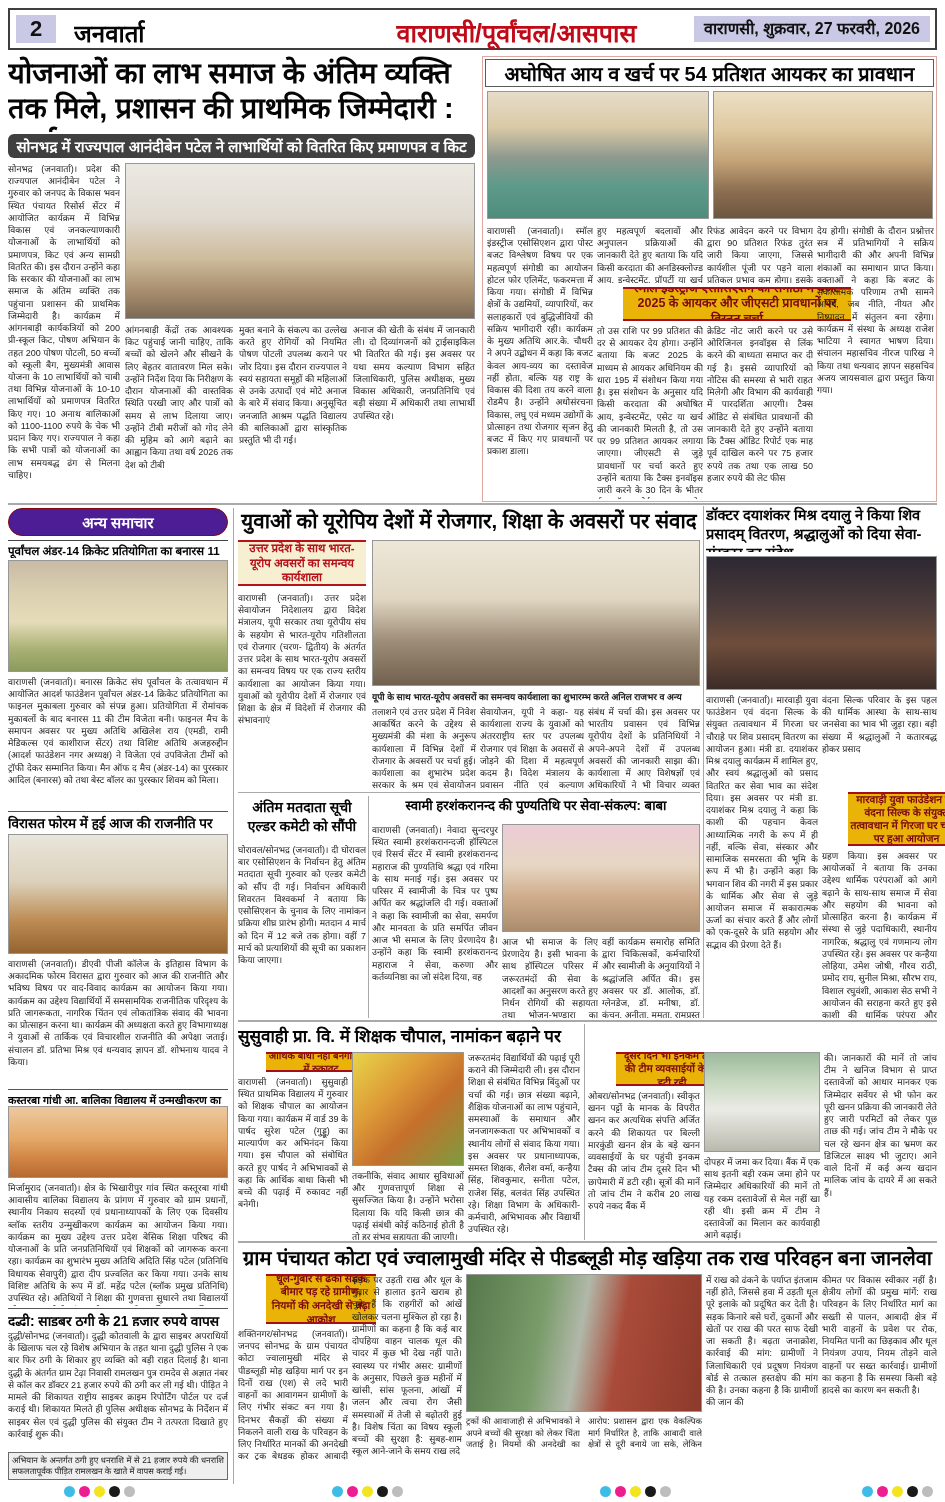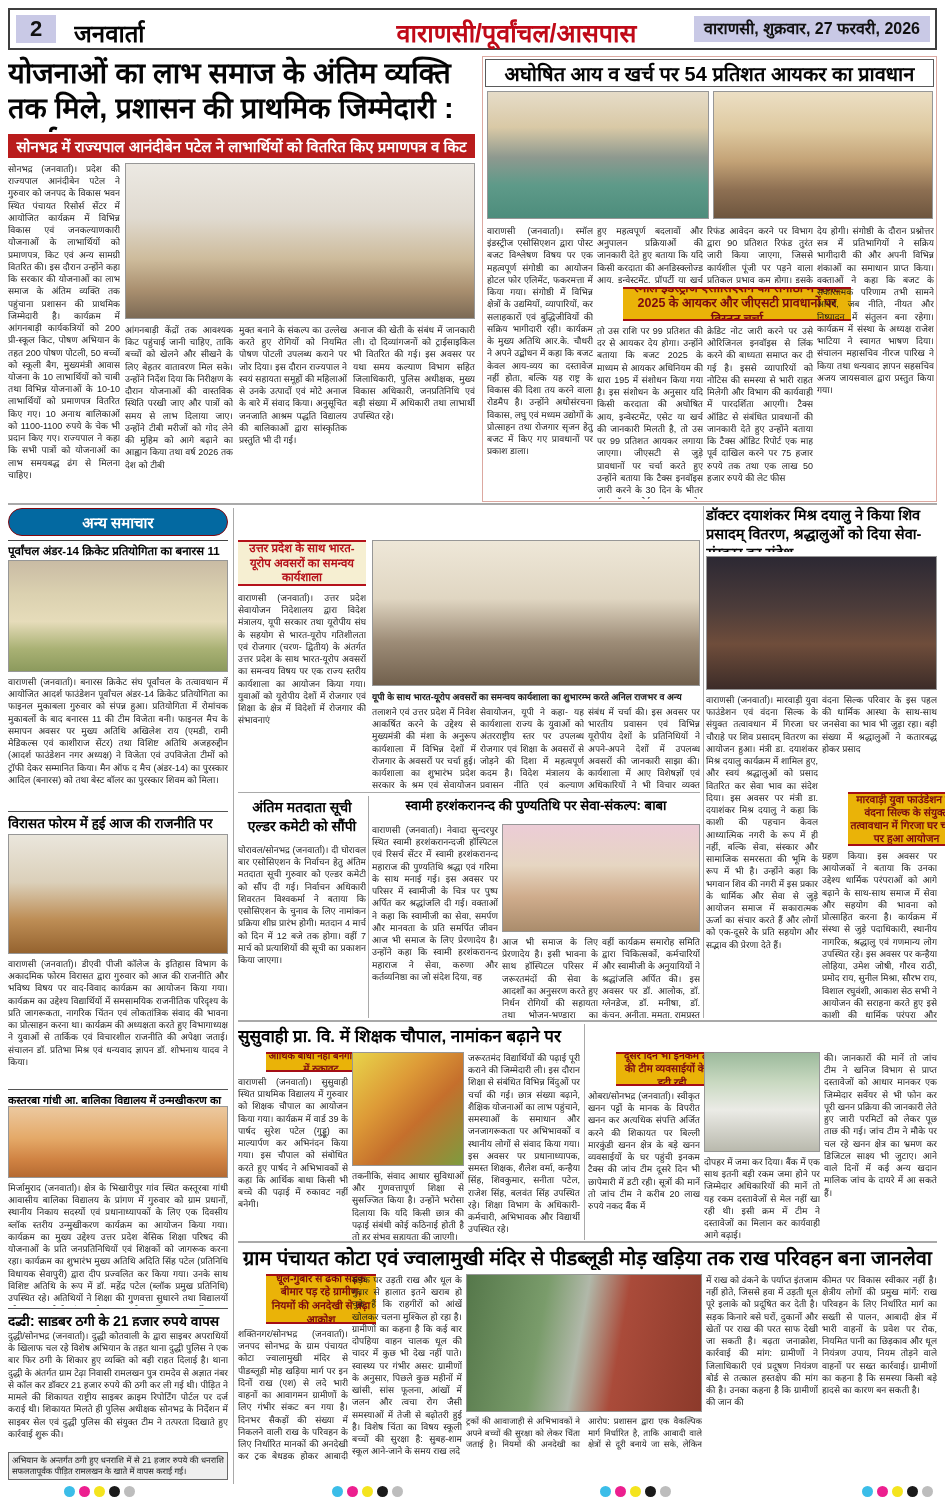--- a/index.html
+++ b/index.html
@@ -2,26 +2,26 @@
 <html><head>
 <meta charset="utf-8">
 <style>
   html,body{margin:0;padding:0;background:#e0e0e0;}
   .page{position:relative;width:945px;height:1502px;background:#ffffff;margin:0 auto;
         font-family:"Liberation Sans",sans-serif;overflow:hidden;color:#111;}
   .abs{position:absolute;box-sizing:border-box;}
   .body-txt{font-size:9px;line-height:1.36;text-align:justify;color:#1c1c1c;overflow:hidden;word-break:break-word;}
   .hl{font-weight:bold;color:#050505;overflow:hidden;}
   .photo{border:1px solid #979797;}
-  .redbar{background:#b91c1c;color:#fff;font-weight:bold;display:flex;align-items:center;justify-content:center;text-align:center;overflow:hidden;}
+  .redbar{background:#404040;color:#fff;font-weight:bold;display:flex;align-items:center;justify-content:center;text-align:center;overflow:hidden;border-radius:6px;}
   .ybox{background:#eab308;border-top:2px solid #a50e16;border-bottom:2px solid #a50e16;color:#7c0a10;
         font-weight:bold;text-align:center;display:flex;align-items:center;justify-content:center;overflow:hidden;margin-left:28px;}
   .redtextbox{background:#f6efd2;border-top:2px solid #b5121b;border-bottom:2px solid #b5121b;color:#b5121b;
         font-weight:bold;text-align:center;display:flex;align-items:center;justify-content:center;overflow:hidden;}
-  .pill{background:#0369a1;color:#fff;font-weight:bold;border-radius:15px;border:1px solid #85090f;
+  .pill{background:#4c1d95;color:#fff;font-weight:bold;border-radius:15px;border:1px solid #85090f;
         display:flex;align-items:center;justify-content:center;}
   .rule{background:#a9a9a9;}
   .lav{background:#c9c9e6;}
   .headline-box{border:1px solid #5a5a5a;}
   .caption{font-size:9px;font-weight:bold;color:#222;overflow:hidden;}
   .endbox{border:1.5px solid #6a6a6a;background:#efefef;}
   
   .ph-gov{background:linear-gradient(180deg,#ece9e3 0%,#e0dad0 35%,#cdbb9b 62%,#a98f6f 82%,#7c6a55 100%);}
   .ph-hall1{background:linear-gradient(180deg,#e6dcc8 0%,#d9c9a6 28%,#8e998f 52%,#5e9a89 74%,#4d8d7c 100%);}
   .ph-hall2{background:linear-gradient(180deg,#ecdfc4 0%,#dec9a0 30%,#c3a276 55%,#8d6f52 78%,#6d553e 100%);}
@@ -81,20 +81,21 @@
   <div class="abs body-txt" style="left:8px;top:958px;width:220px;height:128px;">वाराणसी (जनवार्ता)। डीएवी पीजी कॉलेज के इतिहास विभाग के अकादमिक फोरम विरासत द्वारा गुरुवार को आज की राजनीति और भविष्य विषय पर वाद-विवाद कार्यक्रम का आयोजन किया गया। कार्यक्रम का उद्देश्य विद्यार्थियों में समसामयिक राजनीतिक परिदृश्य के प्रति जागरूकता, नागरिक चिंतन एवं लोकतांत्रिक संवाद की भावना का प्रोत्साहन करना था। कार्यक्रम की अध्यक्षता करते हुए विभागाध्यक्ष ने युवाओं से तार्किक एवं विचारशील राजनीति की अपेक्षा जताई। संचालन डॉ. प्रतिभा मिश्र एवं धन्यवाद ज्ञापन डॉ. शोभनाथ यादव ने किया।</div>
 
   <div class="abs hl" style="left:8px;top:1089px;width:220px;height:15px;font-size:10.8px;border-top:1px solid #555;padding-top:2px;">कस्तूरबा गांधी आ. बालिका विद्यालय में उन्मुखीकरण का आयोजन</div>
   <div class="abs photo ph-kast" style="left:8px;top:1106px;width:220px;height:72px;"></div>
   <div class="abs body-txt" style="left:8px;top:1182px;width:220px;height:124px;">मिर्जामुराद (जनवार्ता)। क्षेत्र के भिखारीपुर गांव स्थित कस्तूरबा गांधी आवासीय बालिका विद्यालय के प्रांगण में गुरुवार को ग्राम प्रधानों, स्थानीय निकाय सदस्यों एवं प्रधानाध्यापकों के लिए एक दिवसीय ब्लॉक स्तरीय उन्मुखीकरण कार्यक्रम का आयोजन किया गया। कार्यक्रम का मुख्य उद्देश्य उत्तर प्रदेश बेसिक शिक्षा परिषद की योजनाओं के प्रति जनप्रतिनिधियों एवं शिक्षकों को जागरूक करना रहा। कार्यक्रम का शुभारंभ मुख्य अतिथि अदिति सिंह पटेल (प्रतिनिधि विधायक सेवापुरी) द्वारा दीप प्रज्वलित कर किया गया। उनके साथ विशिष्ट अतिथि के रूप में डॉ. महेंद्र पटेल (ब्लॉक प्रमुख प्रतिनिधि) उपस्थित रहे। अतिथियों ने शिक्षा की गुणवत्ता सुधारने तथा विद्यालयों को सुदृढ़ बनाने के संकल्प के साथ कार्यक्रम की शुरूआत की। मुख्य अतिथि ने अपने संबोधन में शिक्षा की गुणवत्ता सुधारने, विद्यालयों में आधारभूत सुविधाओं के सुदृढ़ीकरण तथा बच्चों की बुनियादी दक्षताओं को विकसित करने पर विशेष बल दिया।</div>
 
   <div class="abs hl" style="left:8px;top:1308px;width:220px;height:18px;font-size:13.8px;border-top:1px solid #555;padding-top:2px;">दुद्धी: साइबर ठगी के 21 हजार रुपये वापस दिलाये</div>
   <div class="abs body-txt" style="left:8px;top:1330px;width:220px;height:120px;">दुद्धी/सोनभद्र (जनवार्ता)। दुद्धी कोतवाली के द्वारा साइबर अपराधियों के खिलाफ चल रहे विशेष अभियान के तहत थाना दुद्धी पुलिस ने एक बार फिर ठगी के शिकार हुए व्यक्ति को बड़ी राहत दिलाई है। थाना दुद्धी के अंतर्गत ग्राम टेढ़ा निवासी रामलखन पुत्र रामदेव से अज्ञात नंबर से कॉल कर डॉक्टर 21 हजार रुपये की ठगी कर ली गई थी। पीड़ित ने मामले की शिकायत राष्ट्रीय साइबर क्राइम रिपोर्टिंग पोर्टल पर दर्ज कराई थी। शिकायत मिलते ही पुलिस अधीक्षक सोनभद्र के निर्देशन में साइबर सेल एवं दुद्धी पुलिस की संयुक्त टीम ने तत्परता दिखाते हुए कार्रवाई शुरू की।</div>
   <div class="abs body-txt endbox" style="left:8px;top:1452px;width:220px;height:28px;font-size:8.3px;padding:2px 3px;">अभियान के अन्तर्गत ठगी हुए धनराशि में से 21 हजार रुपये की धनराशि सफलतापूर्वक पीड़ित रामलखन के खाते में वापस कराई गई।</div>
 
+  <div class="abs hl" style="left:238px;top:506px;width:462px;height:28px;font-size:20.5px;text-align:center;">युवाओं को यूरोपिय देशों में रोजगार, शिक्षा के अवसरों पर संवाद</div>
   <div class="abs redtextbox" style="left:238px;top:540px;width:128px;height:46px;font-size:11.5px;line-height:1.3;padding:2px;text-align:center;">उत्तर प्रदेश के साथ भारत-यूरोप अवसरों का समन्वय कार्यशाला</div>
   <div class="abs body-txt" style="left:238px;top:592px;width:128px;height:196px;">वाराणसी (जनवार्ता)। उत्तर प्रदेश सेवायोजन निदेशालय द्वारा विदेश मंत्रालय, यूपी सरकार तथा यूरोपीय संघ के सहयोग से भारत-यूरोप गतिशीलता एवं रोजगार (चरण- द्वितीय) के अंतर्गत उत्तर प्रदेश के साथ भारत-यूरोप अवसरों का समन्वय विषय पर एक राज्य स्तरीय कार्यशाला का आयोजन किया गया। युवाओं को यूरोपीय देशों में रोजगार एवं शिक्षा के क्षेत्र में विदेशों में रोजगार की संभावनाएं</div>
   <div class="abs photo ph-europe" style="left:372px;top:540px;width:328px;height:146px;"></div>
   <div class="abs caption" style="left:372px;top:690px;width:328px;height:14px;">यूपी के साथ भारत-यूरोप अवसरों का समन्वय कार्यशाला का शुभारम्भ करते अनिल राजभर व अन्य अतिथि।</div>
   <div class="abs body-txt" style="left:372px;top:706px;width:104px;height:84px;">तलाशने एवं उत्तर प्रदेश में निवेश आकर्षित करने के उद्देश्य से मुख्यमंत्री की मंशा के अनुरूप कार्यशाला में विभिन्न देशों में रोजगार के अवसरों पर चर्चा हुई। कार्यशाला का शुभारंभ प्रदेश सरकार के श्रम एवं सेवायोजन मंत्री अनिल राजभर द्वारा दीप प्रज्ज्वलित कर किया गया। नेहा प्रकाश (आईएएस), निदेशक,</div>
   <div class="abs body-txt" style="left:480px;top:706px;width:104px;height:84px;">सेवायोजन, यूपी ने कहा- यह कार्यशाला राज्य के युवाओं को अंतरराष्ट्रीय स्तर पर उपलब्ध रोजगार एवं शिक्षा के अवसरों से जोड़ने की दिशा में महत्वपूर्ण कदम है। विदेश मंत्रालय के प्रवासन नीति एवं कल्याण विभाग की संयुक्त सचिव जीवा सूद्रा ने विदेशों में कार्यरत भारतीय कामगारों का प्रबंधन एवं उनके कल्याण के</div>
   <div class="abs body-txt" style="left:588px;top:706px;width:112px;height:84px;">संबंध में चर्चा की। इस अवसर पर भारतीय प्रवासन एवं विभिन्न यूरोपीय देशों के प्रतिनिधियों ने अपने-अपने देशों में उपलब्ध अवसरों की जानकारी साझा की। कार्यशाला में आए विशेषज्ञों एवं अधिकारियों ने भी विचार व्यक्त किये।</div>
 
   <div class="abs hl" style="left:706px;top:506px;width:231px;height:46px;font-size:14.6px;line-height:1.3;">डॉक्टर दयाशंकर मिश्र दयालु ने किया शिव प्रसादम् वितरण, श्रद्धालुओं को दिया सेवा-संस्कार का संदेश</div>
   <div class="abs photo ph-crowd" style="left:706px;top:556px;width:231px;height:134px;"></div>

